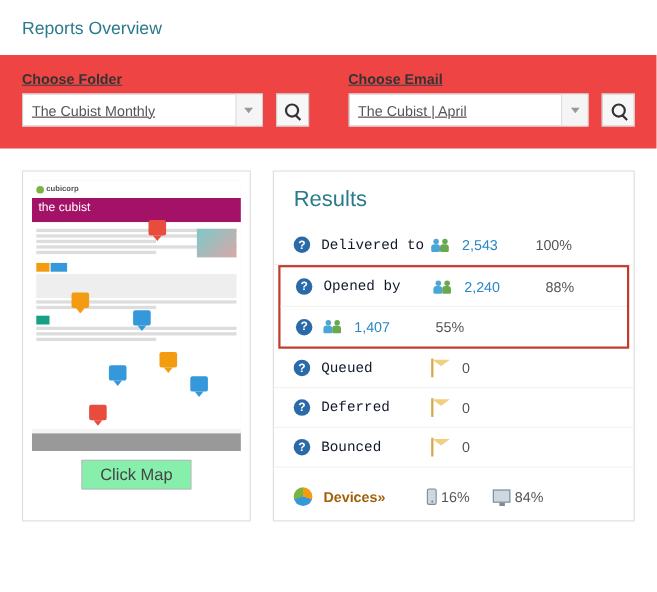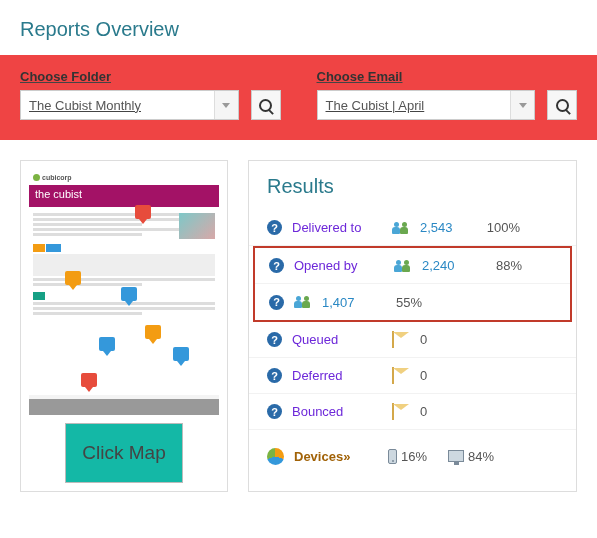--- a/index.html
+++ b/index.html
@@ -1,17 +1,17 @@
 <!DOCTYPE html>
 <html><head>
 <meta charset="utf-8">
 <style>
 * { box-sizing: border-box; margin: 0; padding: 0; }
 body { font-family: Arial, Helvetica, sans-serif; background: #fff; color: #444; width: 597px; }
-.page-title { color: #2a7a8c; font-size: 20px; font-weight: 400; padding: 18px 20px 14px; }
+.page-title { color: #2a7a8c; font-size: 16px; font-weight: 400; padding: 18px 20px 14px; }
 .filter-bar { background: #ef4444; padding: 14px 20px 20px; display: flex; gap: 36px; text-decoration: underline; }
 .filter-group { flex: 1; }
 .filter-label { font-size: 13px; font-weight: bold; color: #333; margin-bottom: 6px; display: block; }
 .filter-row { display: flex; gap: 12px; }
 .dropdown { flex: 1; background: #fff; border: 1px solid #ccc; height: 30px; display: flex; align-items: center; padding: 0 8px; position: relative; font-size: 13px; color: #555; }
 .dropdown-caret { position: absolute; right: 0; top: 0; width: 24px; height: 100%; border-left: 1px solid #ddd; background: #f5f5f5; display: flex; align-items: center; justify-content: center; }
 .dropdown-caret::after { content: ""; border-left: 4px solid transparent; border-right: 4px solid transparent; border-top: 5px solid #999; }
 .search-btn { width: 30px; height: 30px; border: 1px solid #ccc; background: #f7f7f7; display: flex; align-items: center; justify-content: center; cursor: pointer; }
 .mag-icon { width: 13px; height: 13px; border: 2px solid #333; border-radius: 50%; position: relative; }
 .mag-icon::after { content: ""; position: absolute; width: 2px; height: 6px; background: #333; transform: rotate(-45deg); bottom: -5px; right: -2px; }
@@ -30,29 +30,29 @@
 .thumb-block-grey { background: #eee; height: 22px; margin-top: 2px; }
 .thumb-block-blue { background: #3498db; color: #fff; font-size: 5px; padding: 1px 3px; display: inline-block; margin-top: 4px; }
 .thumb-block-teal { background: #16a085; color: #fff; font-size: 5px; padding: 1px 3px; display: inline-block; margin-top: 4px; }
 .thumb-footer { position: absolute; bottom: 0; left: 0; right: 0; height: 16px; background: #999; }
 .pin { position: absolute; width: 16px; height: 14px; border-radius: 2px; }
 .pin::after { content: ""; position: absolute; bottom: -5px; left: 50%; margin-left: -4px; border-left: 4px solid transparent; border-right: 4px solid transparent; border-top: 5px solid currentColor; }
 .pin.red { background: #e74c3c; color: #e74c3c; }
 .pin.orange { background: #f39c12; color: #f39c12; }
 .pin.blue { background: #3498db; color: #3498db; }
 .click-map-row { display: flex; justify-content: center; padding-top: 8px; }
-.click-map-btn { border: 1px solid #bbb; background: #14b8a6; padding: 18px 16px; font-size: 19px; color: #444; cursor: pointer; }
+.click-map-btn { border: 1px solid #bbb; background: #86efac; padding: 4px 16px; font-size: 15px; color: #444; cursor: pointer; }
 .results-panel { flex: 1; border: 1px solid #ddd; padding: 12px 0 0; }
 .results-title { color: #2a7a8c; font-size: 20px; font-weight: 400; padding: 2px 18px 12px; }
 .stat-row { display: flex; align-items: center; height: 36px; padding: 0 18px; font-size: 13px; border-bottom: 1px solid #f2f2f2; }
 .hl-box { border: 2px solid #c13a2a; margin: 0 4px; }
 .hl-box .stat-row { padding: 0 14px; }
 .hl-box .stat-row:last-child { border-bottom: none; }
 .help-icon { width: 15px; height: 15px; border-radius: 50%; background: #2a6aa8; color: #fff; font-size: 11px; font-weight: bold; display: flex; align-items: center; justify-content: center; margin-right: 10px; flex: 0 0 15px; }
-.stat-label { flex: 0 0 100px; color: #6d28d9; }
+.stat-label { flex: 0 0 100px; color: #0f172a; font-family: Liberation Mono, monospace; }
 .stat-icon-cell { flex: 0 0 28px; }
 .people-icon { display: flex; gap: -2px; }
 .person { width: 8px; height: 12px; position: relative; }
 .person::before { content: ""; position: absolute; top: 0; left: 1.5px; width: 5px; height: 5px; border-radius: 50%; background: currentColor; }
 .person::after { content: ""; position: absolute; bottom: 0; left: 0; width: 8px; height: 7px; border-radius: 3px 3px 1px 1px; background: currentColor; }
 .person.blue { color: #4aa6d6; }
 .person.green { color: #6aa84f; }
 .env-icon { width: 18px; height: 12px; border: 1px solid #d4a84a; background: #fff7e0; position: relative; }
 .env-icon::after { content: ""; position: absolute; top: 0; left: 0; border-left: 8px solid transparent; border-right: 8px solid transparent; border-top: 6px solid #f0d080; }
 .stat-val { flex: 0 0 54px; color: #2a88c4; }

